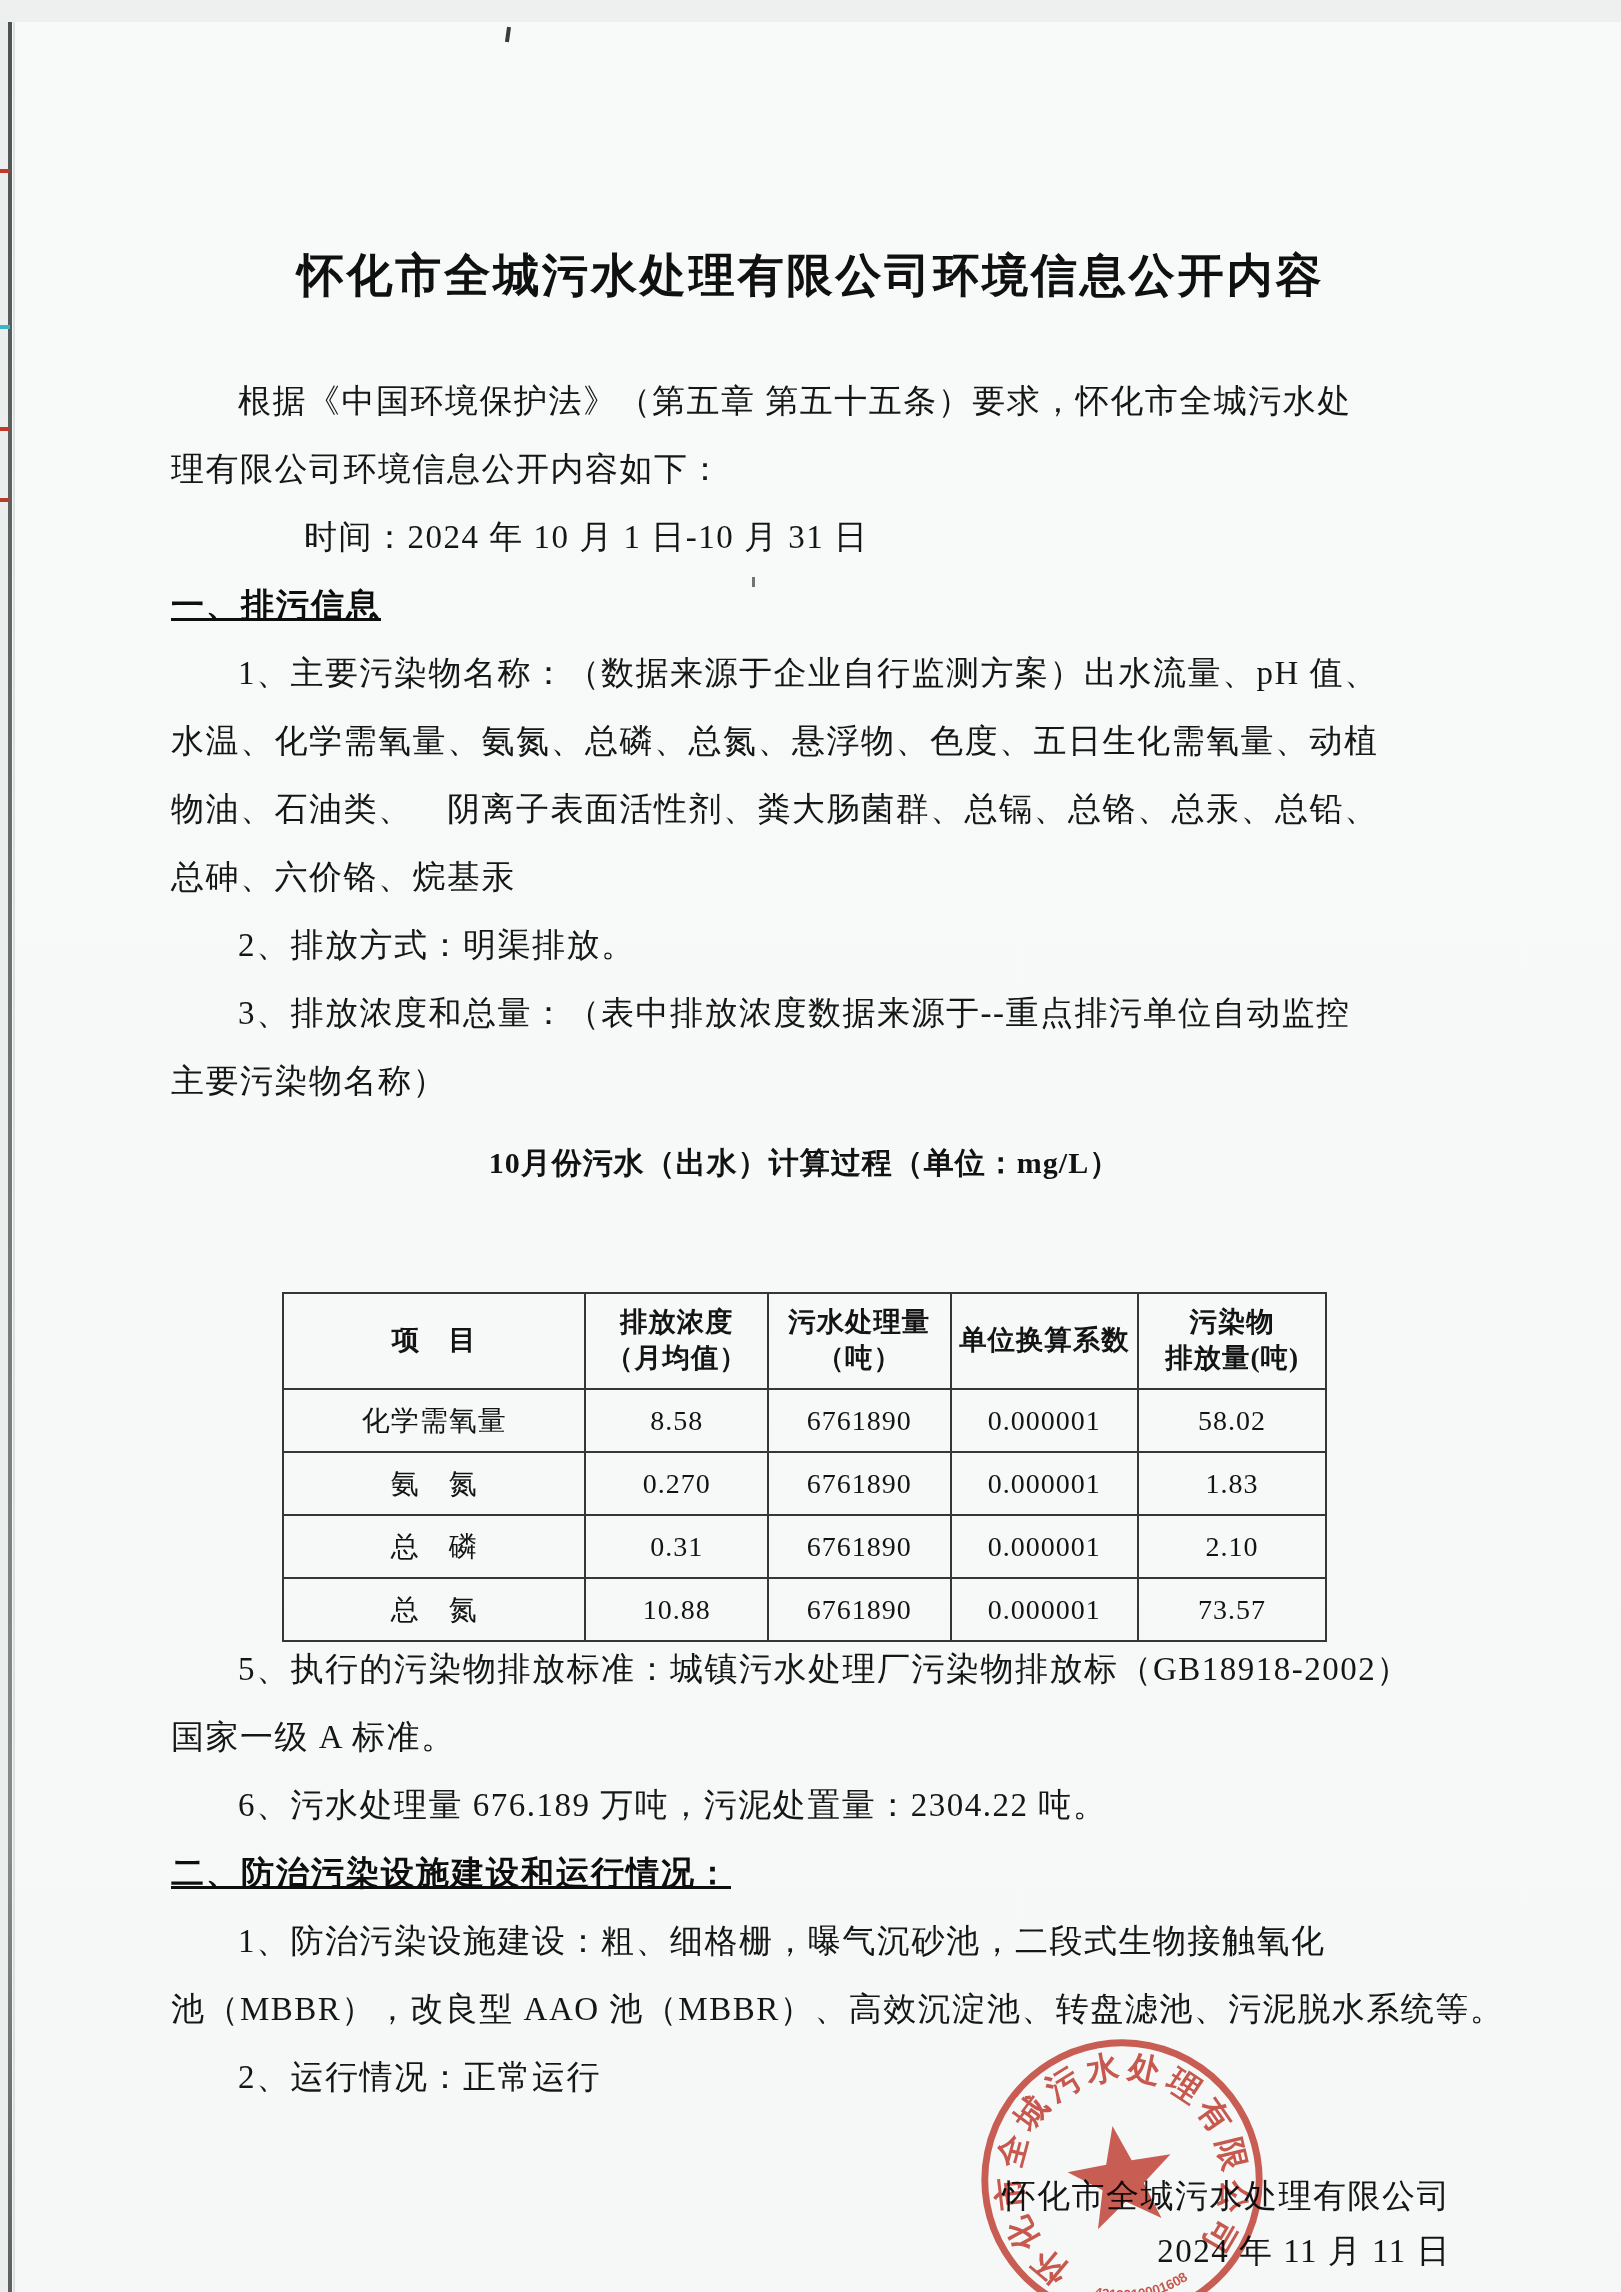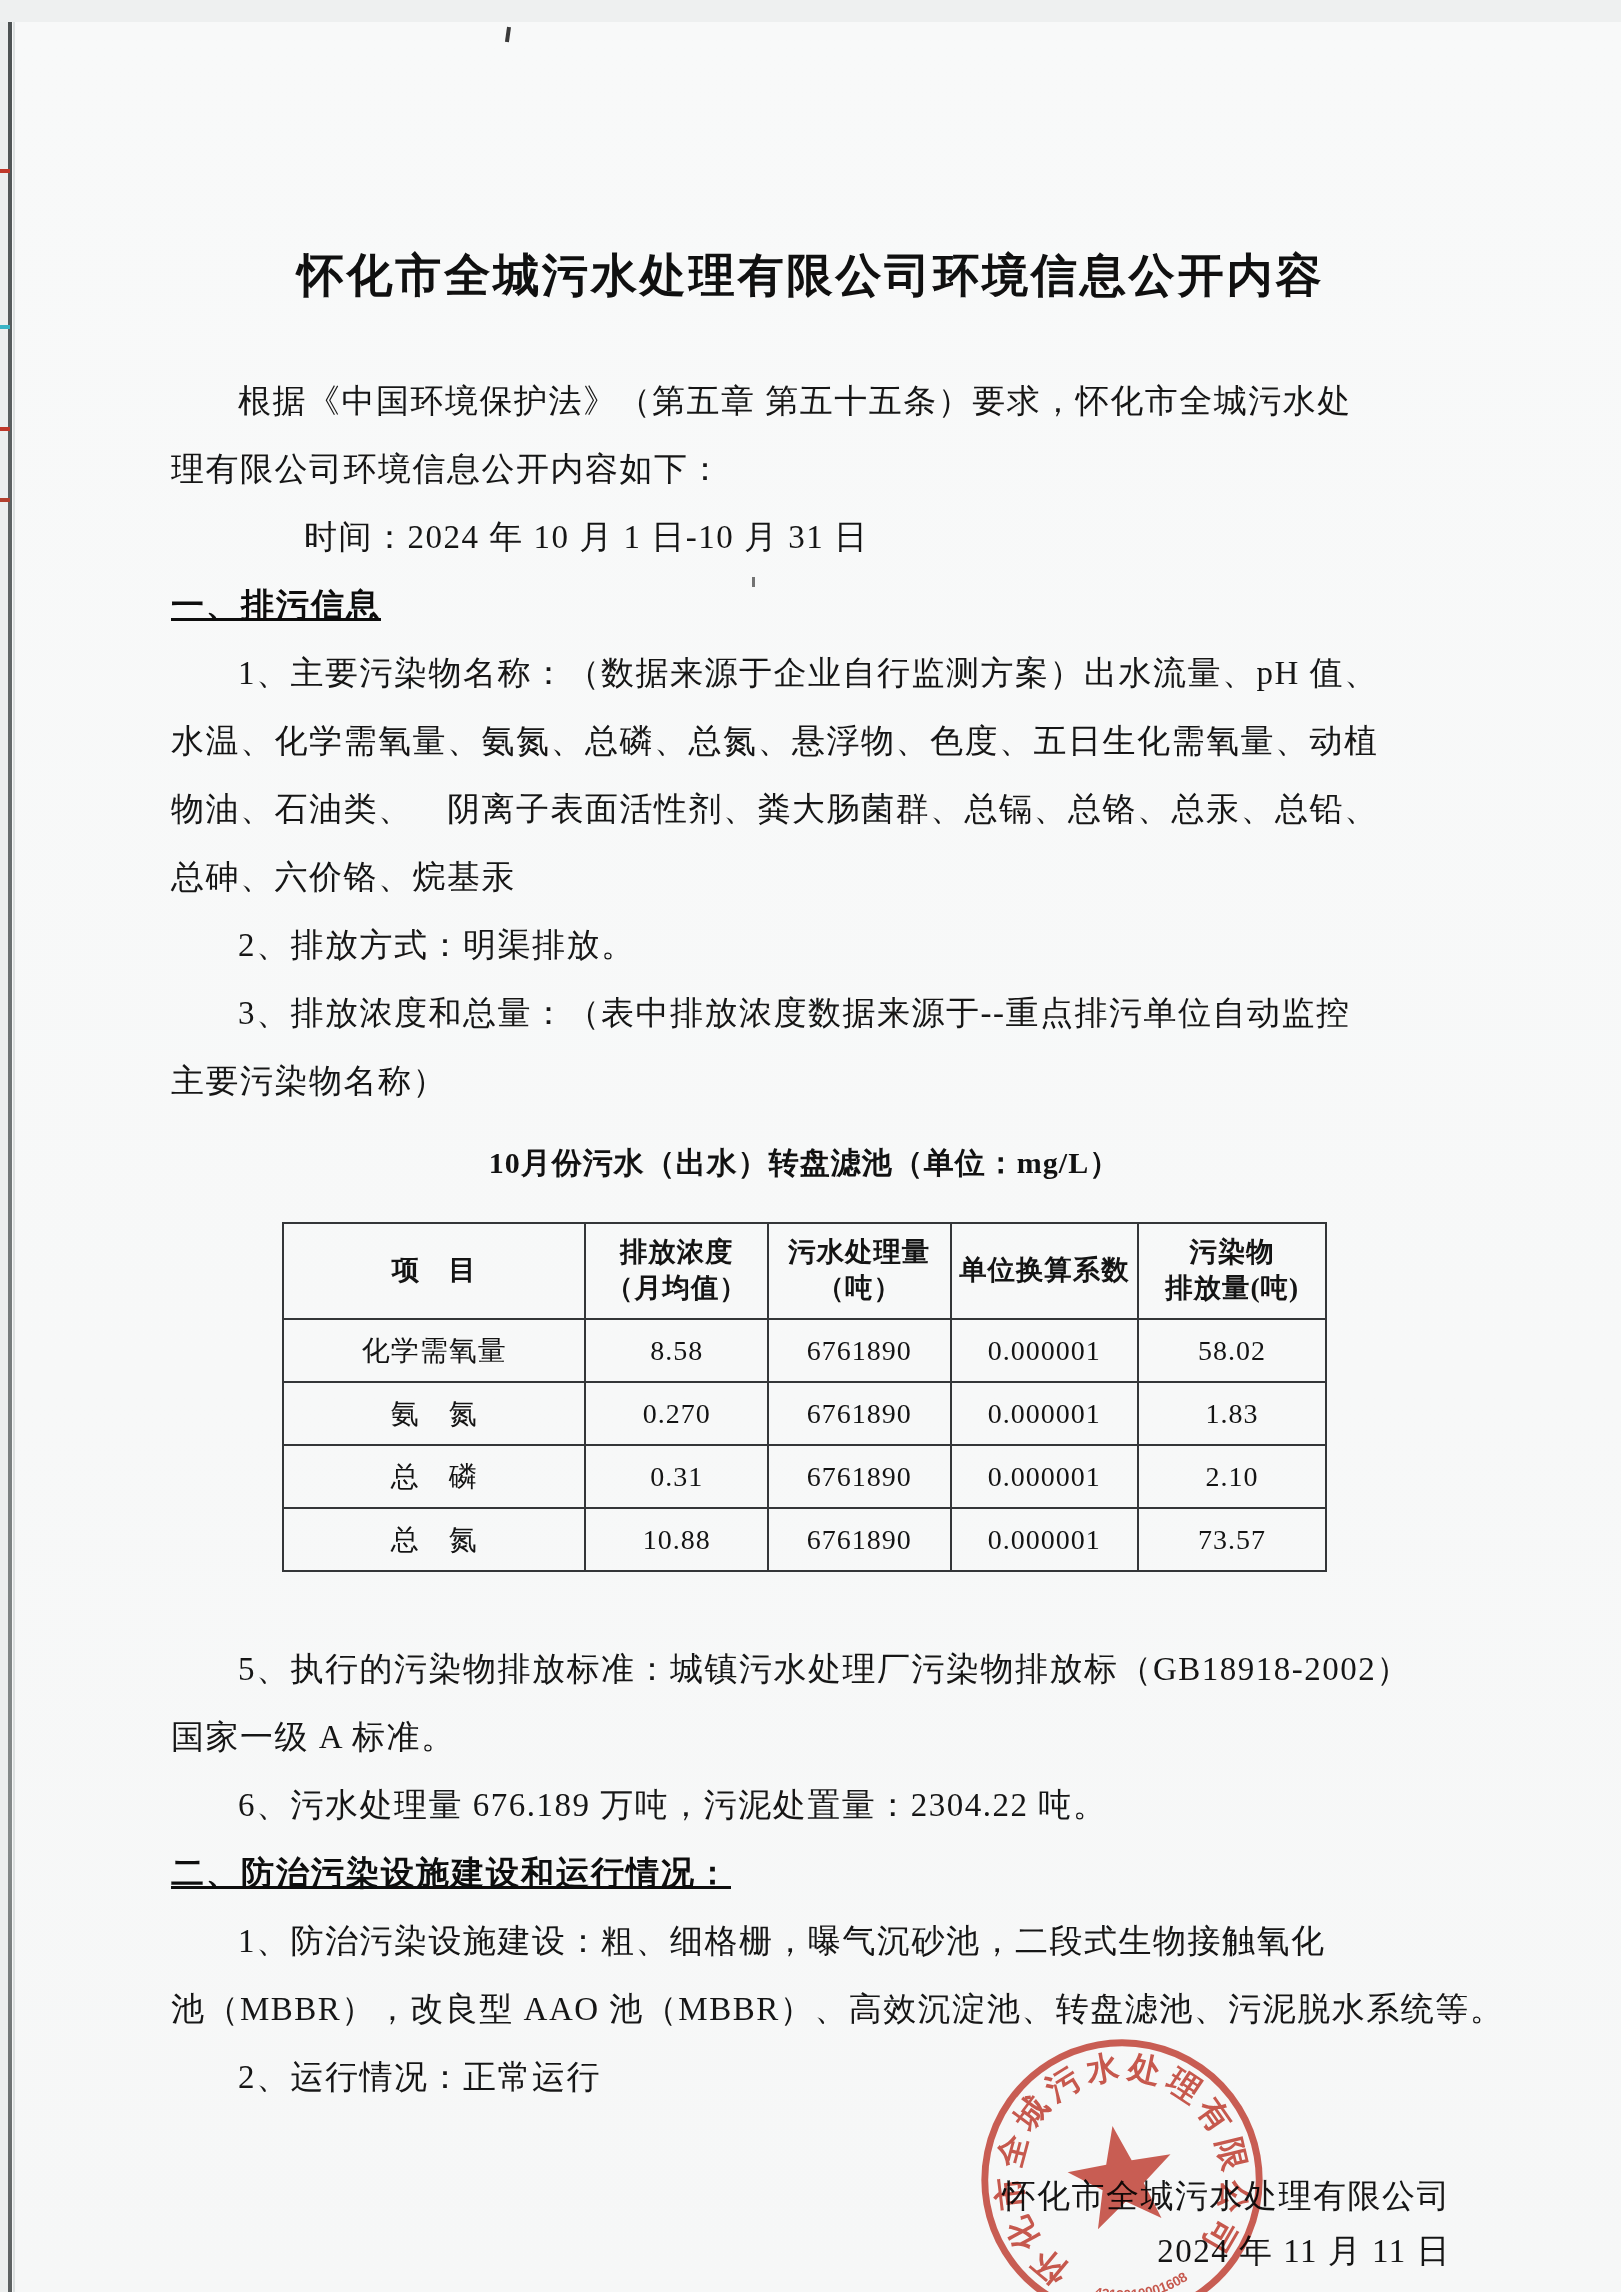--- a/index.html
+++ b/index.html
@@ -41,21 +41,21 @@
   .heading {
     font-family:"Liberation Sans","DejaVu Sans",sans-serif;
     font-weight:700; letter-spacing:2px; color:#0e0e0e;text-decoration:underline;
   }
 
   .table-caption {
     position:absolute; top:1121px; left:282px; width:1045px;
     text-align:center; font-weight:700; font-size:30px; letter-spacing:1px; color:#121212;
   }
   table.data {
-    position:absolute; top:1200px; left:282px; width:1045px;
+    position:absolute; top:1270px; left:282px; width:1045px;
     border-collapse:collapse; table-layout:fixed;
     color:#141414;
   }
   table.data th, table.data td {
     border:2.5px solid #343638; text-align:center; vertical-align:middle;
     padding:0;
   }
   table.data th {
     height:94px; font-size:27.4px; font-weight:700; letter-spacing:1px;
     white-space:pre-line; line-height:1.3;
@@ -100,21 +100,21 @@
     <div class="line heading">一、排污信息</div>
     <div class="line indent">1、主要污染物名称：（数据来源于企业自行监测方案）出水流量、pH 值、</div>
     <div class="line">水温、化学需氧量、氨氮、总磷、总氮、悬浮物、色度、五日生化需氧量、动植</div>
     <div class="line">物油、石油类、　阴离子表面活性剂、粪大肠菌群、总镉、总铬、总汞、总铅、</div>
     <div class="line">总砷、六价铬、烷基汞</div>
     <div class="line indent">2、排放方式：明渠排放。</div>
     <div class="line indent">3、排放浓度和总量：（表中排放浓度数据来源于--重点排污单位自动监控</div>
     <div class="line">主要污染物名称）</div>
   </div>
 
-  <div class="table-caption">10月份污水（出水）转盘滤池（单位：mg/L）</div>
+  <div class="table-caption">10月份污水（出水）计算过程（单位：mg/L）</div>
 
   <table class="data">
     <colgroup>
       <col style="width:29%">
         <col style="width:17.5%">
         <col style="width:17.5%">
         <col style="width:18%">
         <col style="width:18%">
     </colgroup>
     <thead>

